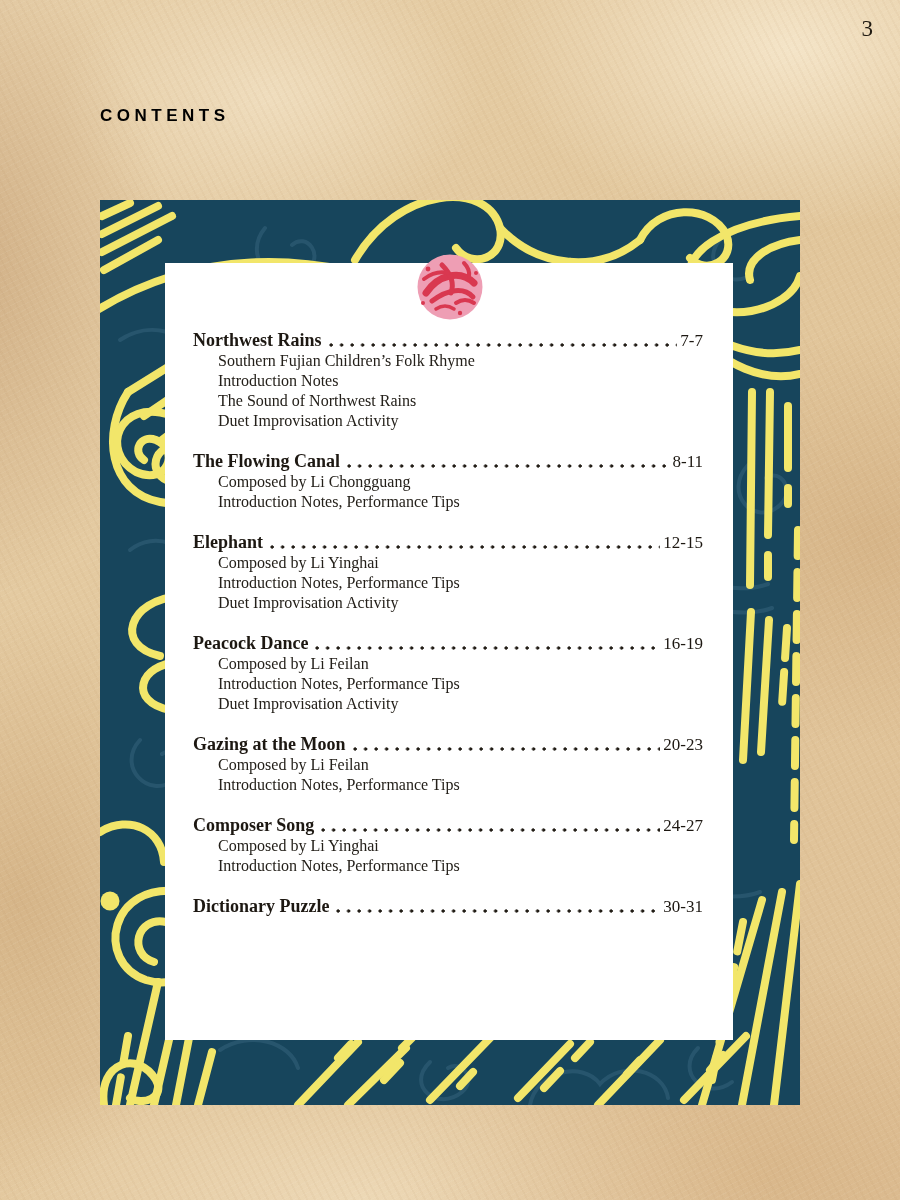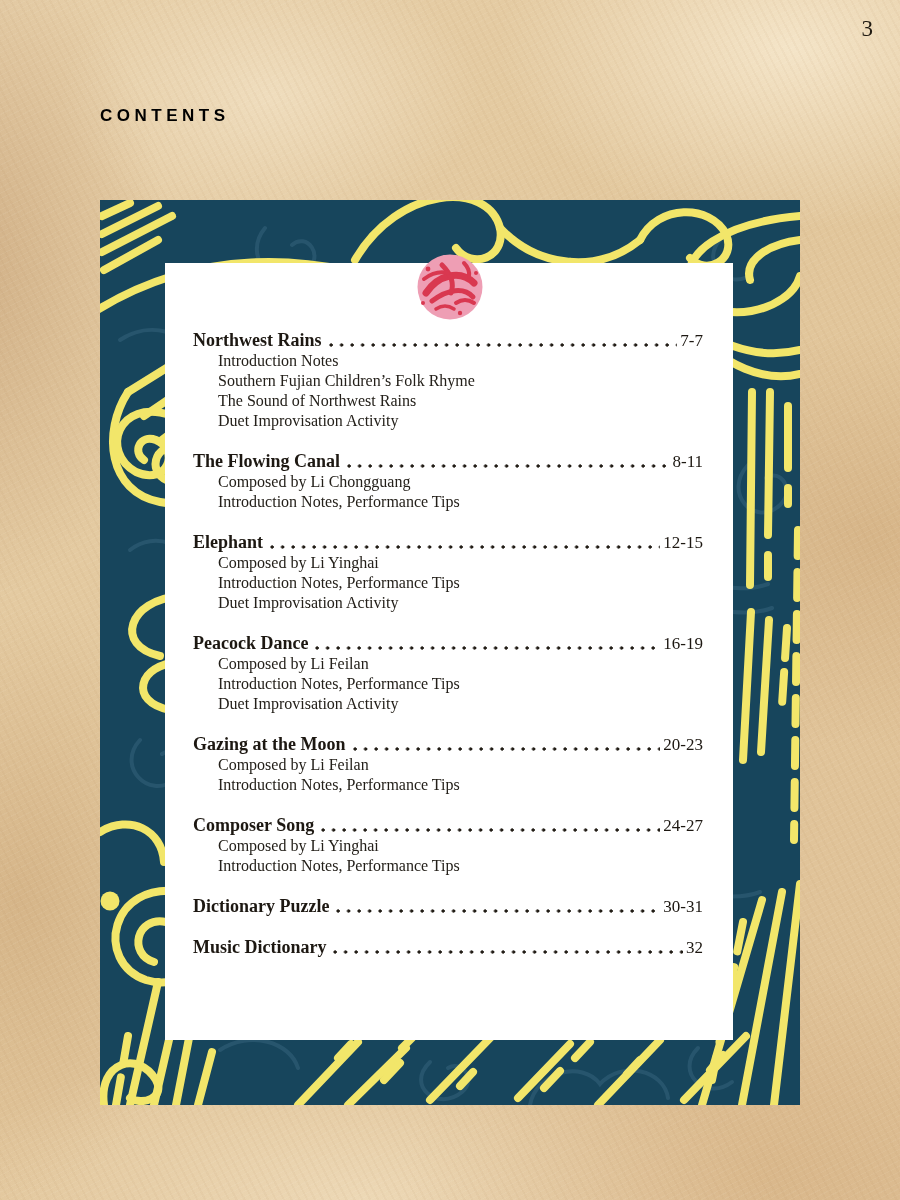--- a/index.html
+++ b/index.html
@@ -174,22 +174,22 @@
 
   <div class="card">
     <div>
   <div class="toc-entry">
     <div class="toc-row">
       <span class="toc-title">Northwest Rains</span>
       <span class="toc-dots"></span>
       <span class="toc-pages">7-7</span>
     </div>
     <div>
+            <div class="toc-sub">Southern Fujian Children’s Folk Rhyme</div>
             <div class="toc-sub">Introduction Notes</div>
-            <div class="toc-sub">Southern Fujian Children’s Folk Rhyme</div>
             <div class="toc-sub">The Sound of Northwest Rains</div>
             <div class="toc-sub">Duet Improvisation Activity</div>
           </div>
   </div>
 
   <div class="toc-entry">
     <div class="toc-row">
       <span class="toc-title">The Flowing Canal</span>
       <span class="toc-dots"></span>
       <span class="toc-pages">8-11</span>
@@ -253,28 +253,20 @@
 
   <div class="toc-entry">
     <div class="toc-row">
       <span class="toc-title">Dictionary Puzzle</span>
       <span class="toc-dots"></span>
       <span class="toc-pages">30-31</span>
     </div>
 
   </div>
 
-  <div class="toc-entry">
-    <div class="toc-row">
-      <span class="toc-title">Music Dictionary</span>
-      <span class="toc-dots"></span>
-      <span class="toc-pages">32</span>
-    </div>
-
-  </div>
 </div>
   </div>
 
   <svg class="seal" width="66" height="66" viewBox="-33 -33 66 66" xmlns="http://www.w3.org/2000/svg">
     <circle cx="0" cy="0" r="32.5" fill="#ee9eb4"></circle>
     <g stroke="#d93850" stroke-linecap="round" fill="none">
       <path d="M-24 6 C-12 -12 10 -18 24 -4" stroke-width="7"></path>
       <path d="M-18 14 C-2 2 14 0 23 10" stroke-width="5"></path>
       <path d="M-8 -22 C0 -14 5 -5 1 6" stroke-width="5"></path>
       <path d="M-26 -8 C-18 -14 -10 -16 -2 -14" stroke-width="4"></path>

